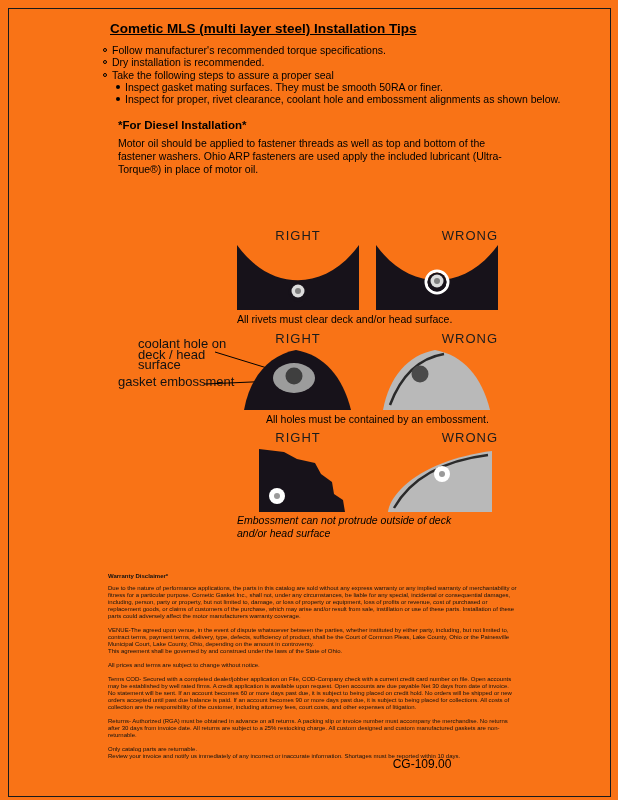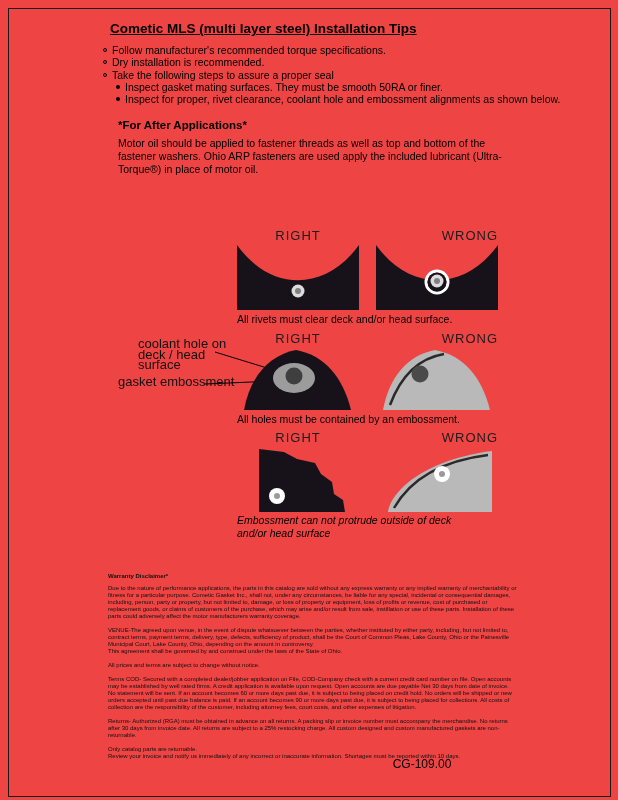--- a/index.html
+++ b/index.html
@@ -4,21 +4,21 @@
 <style>
   * { box-sizing: border-box; }
   html, body { margin: 0; padding: 0; }
   body {
     width: 618px; height: 800px;
     background: #ffffff;
     font-family: "Liberation Sans", "DejaVu Sans", sans-serif;
     color: #000;
     overflow: hidden;
   }
-  .page { position: relative; width: 618px; height: 800px; background: #ef4444; }
+  .page { position: relative; width: 618px; height: 800px; background: #f97316; }
   .frame {
     position: absolute; left: 8px; top: 8px; right: 7px; bottom: 3px;
     border: 1px solid #1a1a1a;
   }
   .abs { position: absolute; }
 
   .doc-title {
     left: 110px; top: 21px;
     font-size: 13.5px; font-weight: bold; text-decoration: underline;
     white-space: nowrap;
@@ -39,21 +39,21 @@
   .rw-label { font-size: 13px; letter-spacing: 1px; color: #1c1c1c; text-align: center; width: 122px; }
   .col1 { left: 237px; } .col2 { left: 376px; text-align: right; }
   .r1-lab { top: 228px; } .r2-lab { top: 331px; } .r3-lab { top: 430px; }
   .diag { width: 122px; }
   .r1-diag { top: 244px; height: 66px; }
   .r2-diag { top: 347px; height: 63px; }
   .r3-diag { top: 446px; height: 68px; }
   .diag svg { display: block; width: 100%; height: 100%; }
 
   .caption { left: 237px; font-size: 10.5px; line-height: 12.5px; }
-  .cap1 { top: 313px; } .cap2 { top: 413px; } .cap3 { top: 514px; width: 240px; font-style: italic; }
+  .cap1 { top: 313px; } .cap2 { top: 413px; margin-left: 29px; } .cap3 { top: 514px; width: 240px; font-style: italic; }
 
   .callout { font-size: 13px; line-height: 10.5px; color: #111; }
   .callout-coolant { left: 138px; top: 339px; width: 92px; }
   .callout-emboss { left: 118px; top: 377px; white-space: nowrap; }
   .leaders { left: 205px; top: 340px; width: 100px; height: 50px; pointer-events: none; }
 
   .legal { left: 108px; top: 573px; width: 409px; font-size: 6px; line-height: 7px; color: #111; }
   .legal h4 { margin: 0 0 5px 0; font-size: 6px; font-weight: bold; }
   .legal p { margin: 0 0 7px 0; white-space: pre-line; }
   .legal p.tight { margin-bottom: 0; }
@@ -86,21 +86,21 @@
         <span class="sub-marker"></span>
         <span>Inspect gasket mating surfaces.  They must be smooth 50RA or finer.</span>
       </div>
       <div class="b-row">
         <span class="sub-marker"></span>
         <span>Inspect for proper, rivet clearance, coolant hole and embossment alignments as shown below.</span>
       </div>
     </div>
   </div>
 
-  <div class="abs diesel-heading">*For After Applications*</div>
+  <div class="abs diesel-heading">*For Diesel Installation*</div>
   <div class="abs body-para p1">Motor oil should be applied to fastener threads as well as top and bottom of the fastener washers. Ohio ARP fasteners are used apply the included lubricant (Ultra-Torque®) in place of motor oil.</div>
 
   <div class="abs rw-label col1 r1-lab">RIGHT</div>
   <div class="abs rw-label col2 r1-lab">WRONG</div>
   <div class="abs diag col1 r1-diag">
     <svg viewBox="0 0 122 66" preserveAspectRatio="none">
       <path d="M0,1 C34,48 88,48 122,1 L122,66 L0,66 Z" fill="#17121A"></path>
       <circle cx="61" cy="48" r="9.5" fill="#17121A"></circle>
       <circle cx="61" cy="47" r="6.5" fill="#DCDCDC"></circle>
       <circle cx="61" cy="47" r="3" fill="#808080"></circle>

